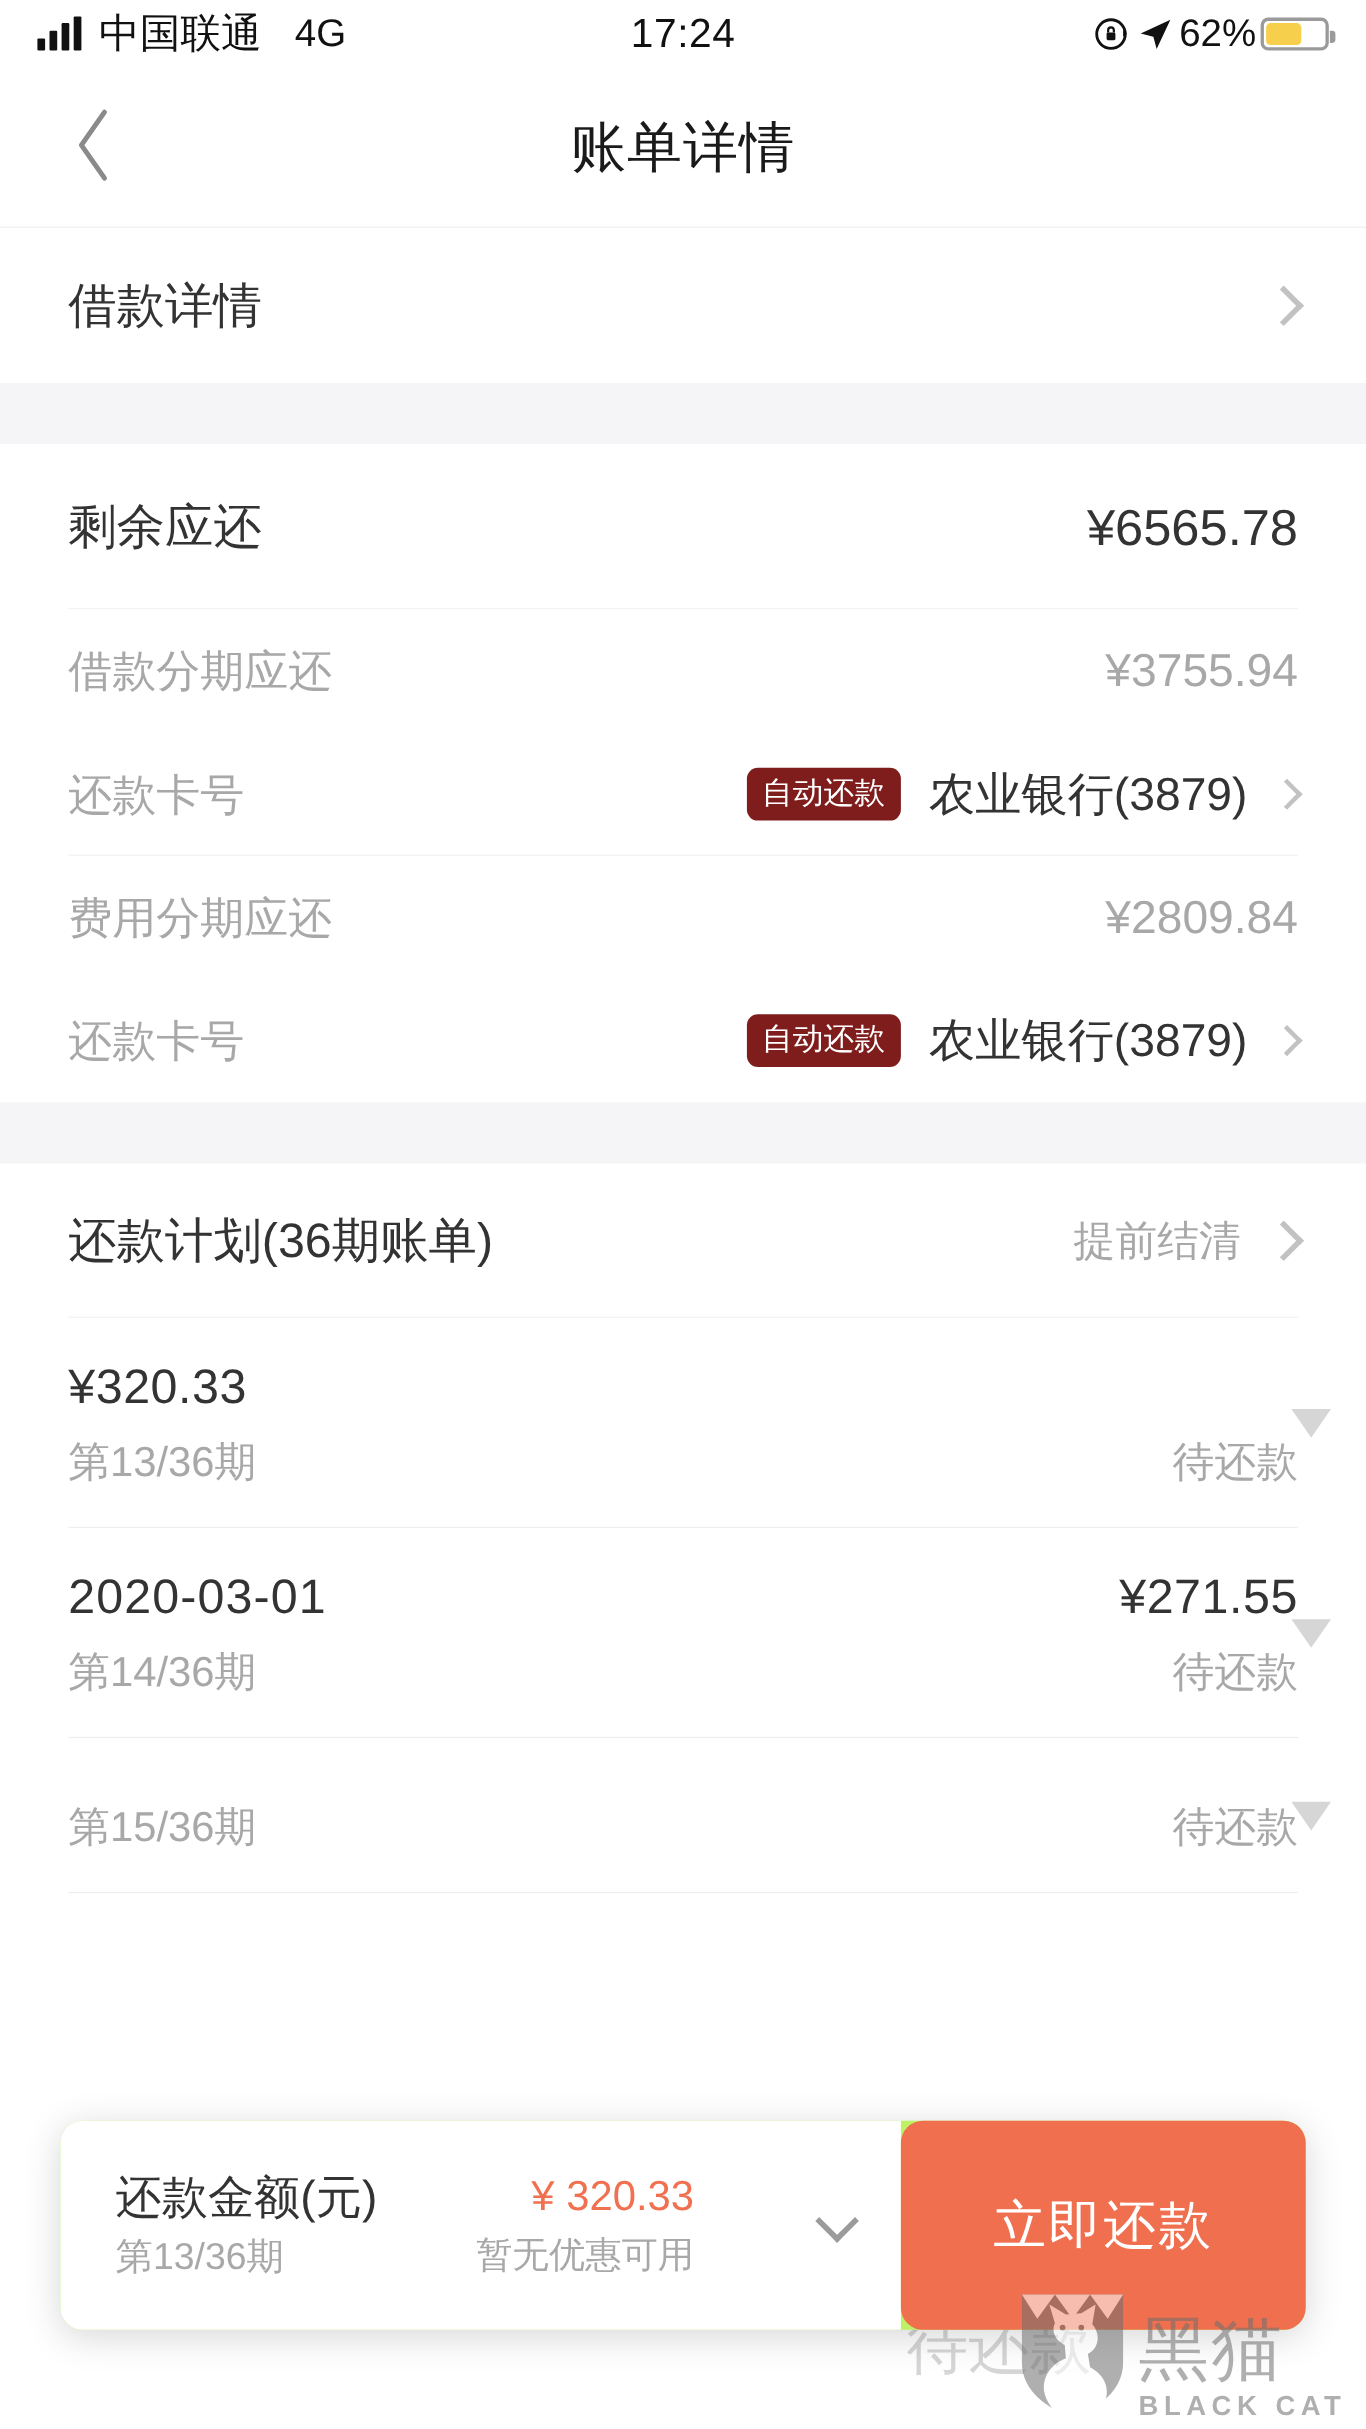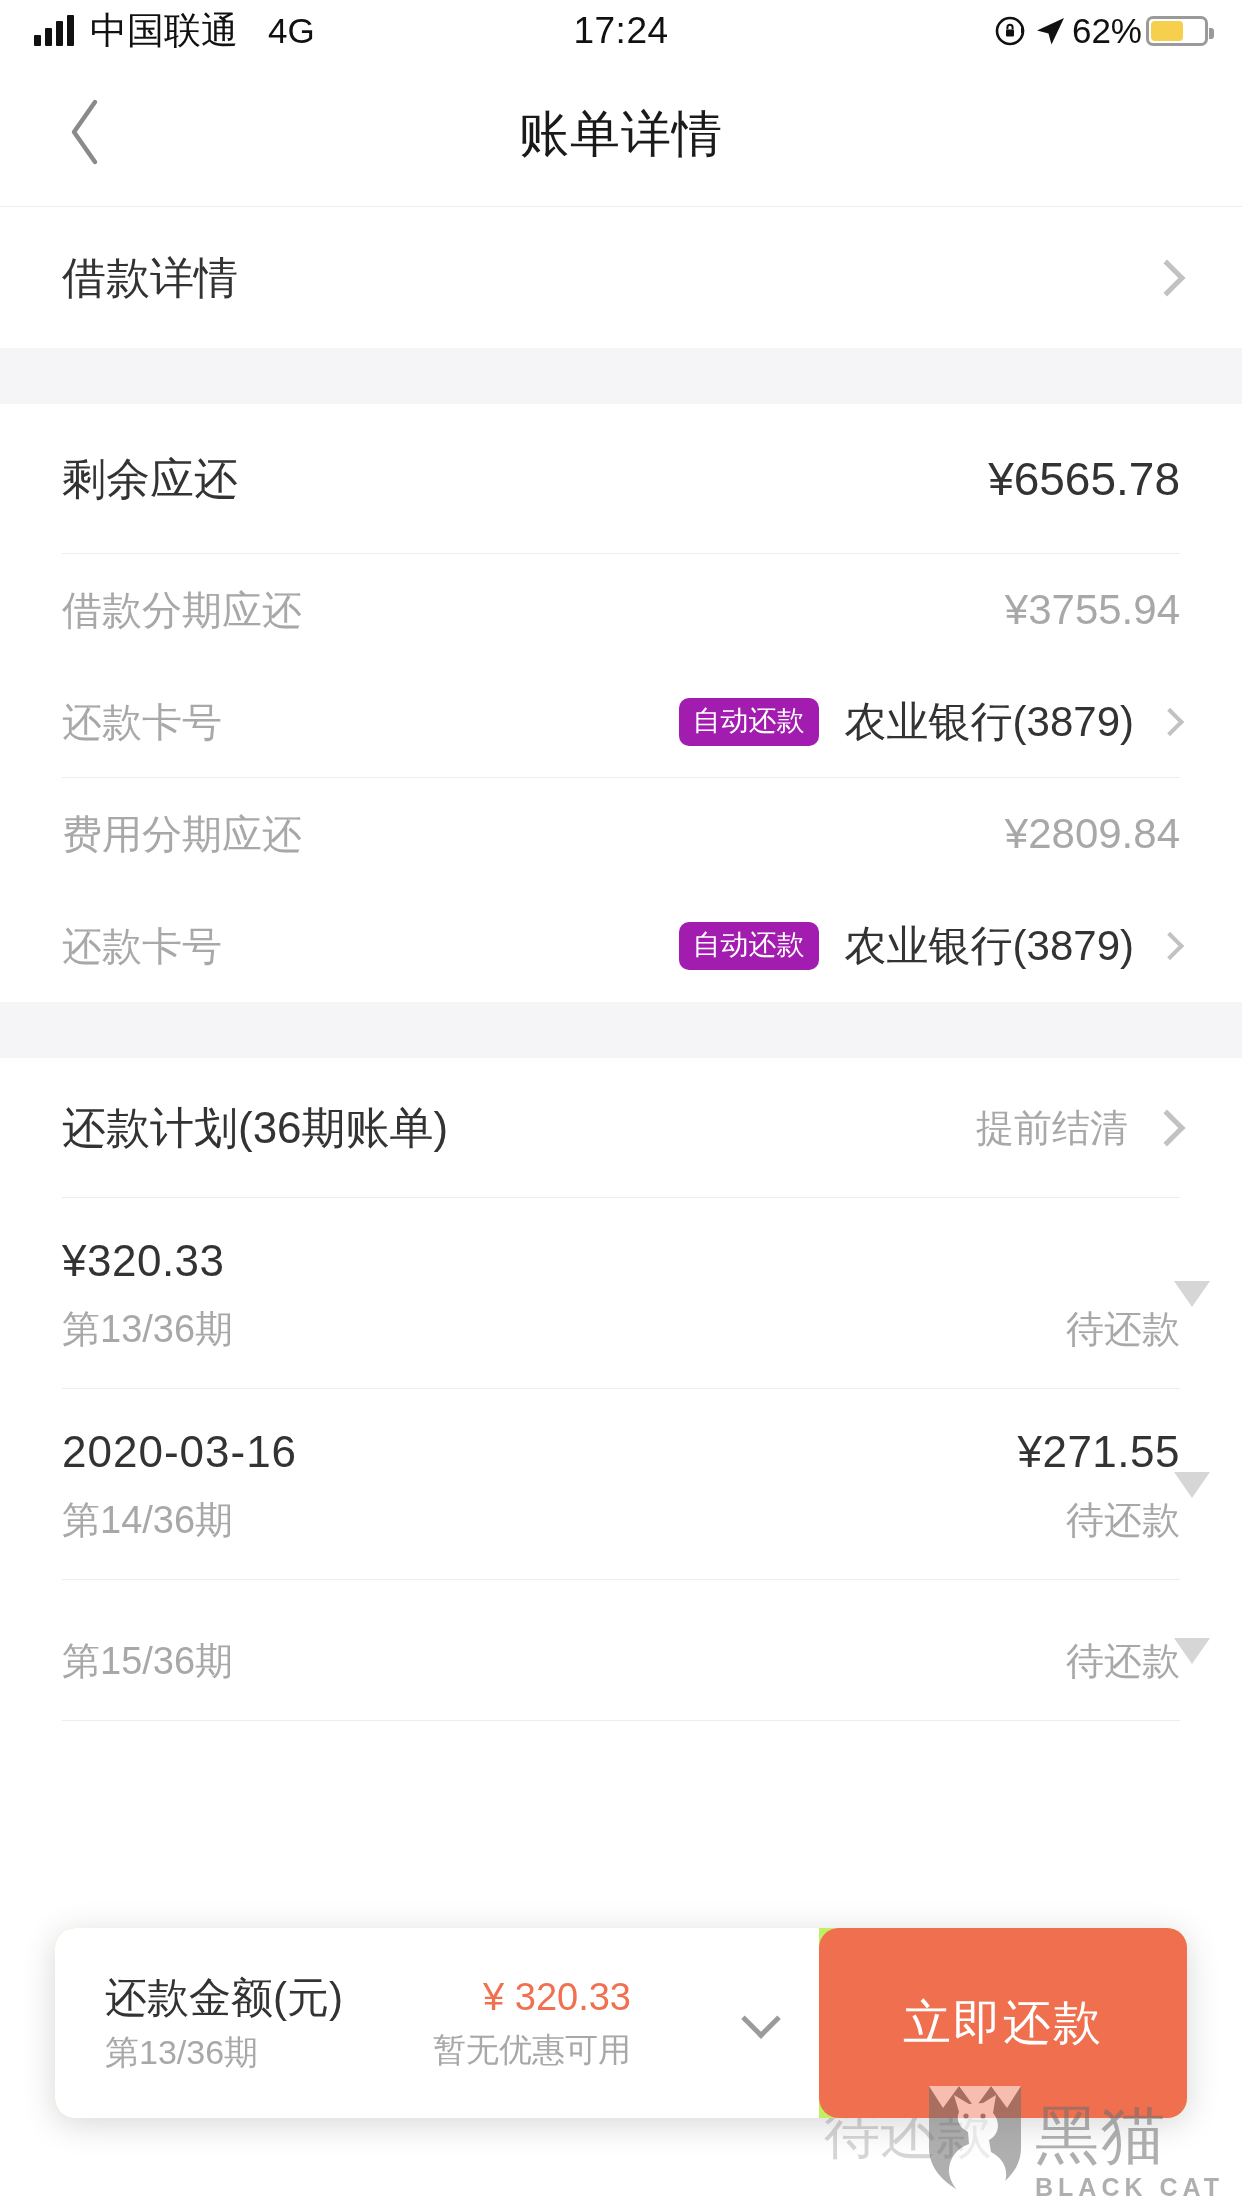--- a/index.html
+++ b/index.html
@@ -221,21 +221,21 @@
   }
 
   .row-right {
     display: flex;
     align-items: center;
     gap: 26px;
   }
 
   .badge-auto {
     display: inline-block;
-    background: #a21caf;
+    background: #7f1d1d;
     color: #ffffff;
     font-size: 28px;
     border-radius: 10px;
     padding: 9px 14px 11px;
     line-height: 1;
     white-space: nowrap;
   }
 
   .summary-row { height: 150px; }
   .inst-row { height: 112px; }
@@ -550,21 +550,21 @@
         <div class="plan-line">
           <span class="plan-term">第13/36期</span>
           <span class="plan-status">待还款</span>
         </div>
         <span class="tri-down"></span>
       </div>
 
       <div class="plan-item">
         <div class="plan-line plan-line-1">
           <span class="plan-left">
-            <span class="plan-date">2020-03-16</span>
+            <span class="plan-date">2020-03-01</span>
           </span>
           <span class="plan-amount">¥271.55</span>
         </div>
         <div class="plan-line">
           <span class="plan-term">第14/36期</span>
           <span class="plan-status">待还款</span>
         </div>
         <span class="tri-down"></span>
       </div>
 

